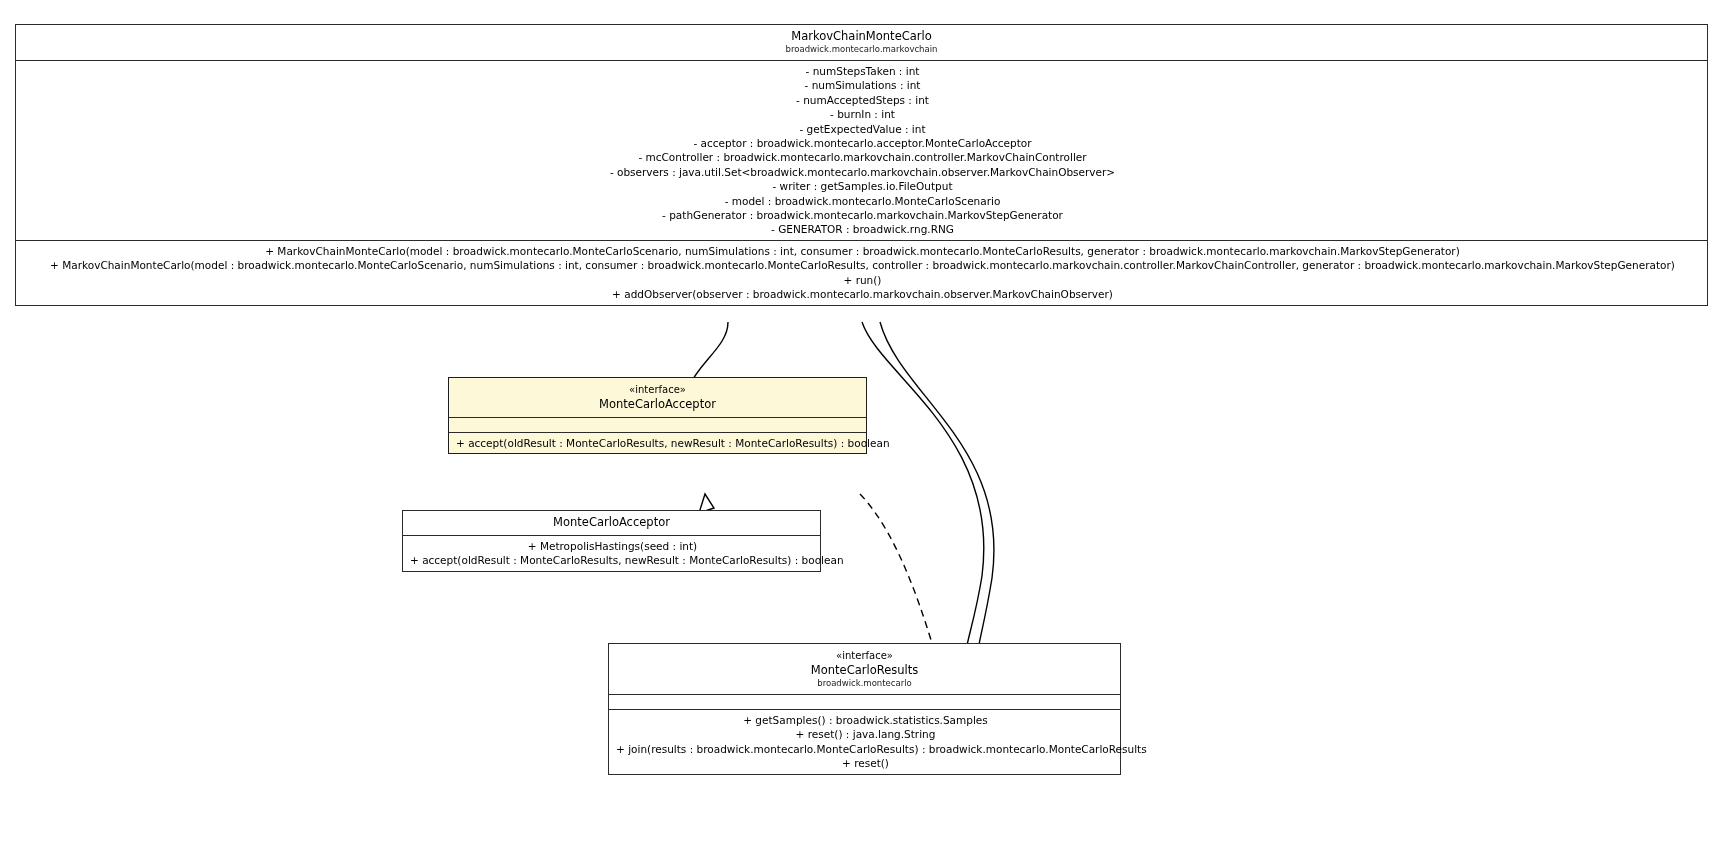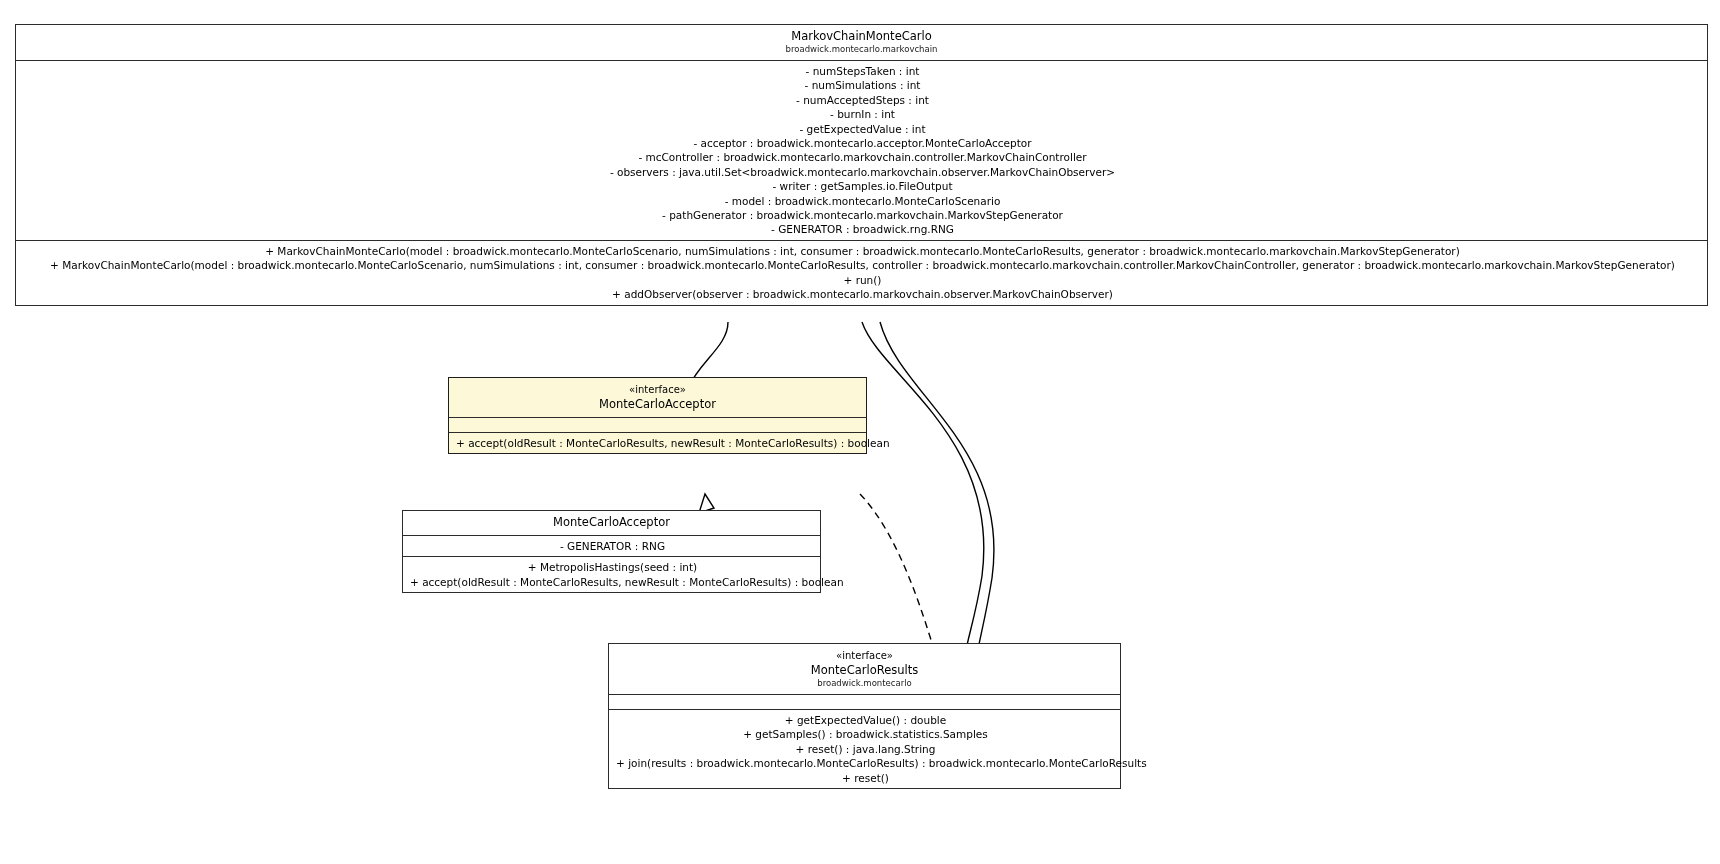--- a/index.html
+++ b/index.html
@@ -169,37 +169,33 @@
     <div class="compartment">
       <div class="member">+ accept(oldResult : MonteCarloResults, newResult : MonteCarloResults) : boolean</div>
     </div>
   </div>
 
   <div class="uml-class" id="cls-metropolis" style="left:402px; top:494px; width:419px;">
     <div class="class-header">
       <div class="class-name">MonteCarloAcceptor</div>
     </div>
     <div class="compartment">
-      <div class="member">- GENERATOR : RNG</div>
-    </div>
-    <div class="compartment">
       <div class="member">+ MetropolisHastings(seed : int)</div>
       <div class="member">+ accept(oldResult : MonteCarloResults, newResult : MonteCarloResults) : boolean</div>
     </div>
   </div>
 
   <div class="uml-class" id="cls-results" style="left:608px; top:627px; width:513px;">
     <div class="class-header">
       <div class="stereotype">«interface»</div>
       <div class="class-name">MonteCarloResults</div>
       <div class="class-package">broadwick.montecarlo</div>
     </div>
     <div class="compartment empty"></div>
     <div class="compartment">
-      <div class="member">+ getExpectedValue() : double</div>
       <div class="member">+ getSamples() : broadwick.statistics.Samples</div>
       <div class="member">+ reset() : java.lang.String</div>
       <div class="member">+ join(results : broadwick.montecarlo.MonteCarloResults) : broadwick.montecarlo.MonteCarloResults</div>
       <div class="member">+ reset()</div>
     </div>
   </div>
 
 </div>
 
 </body></html>

